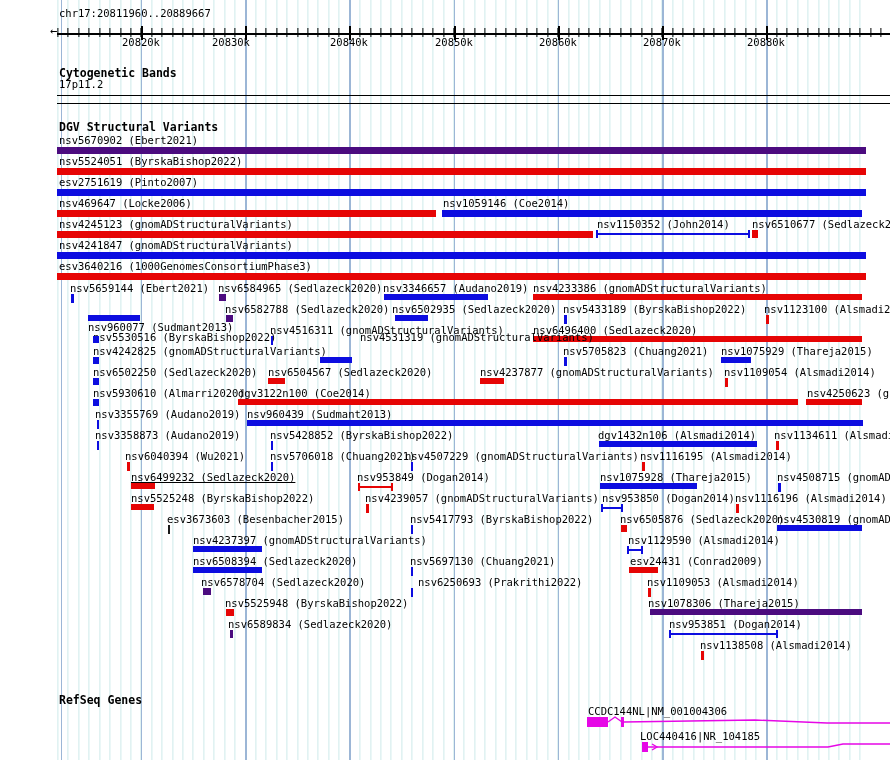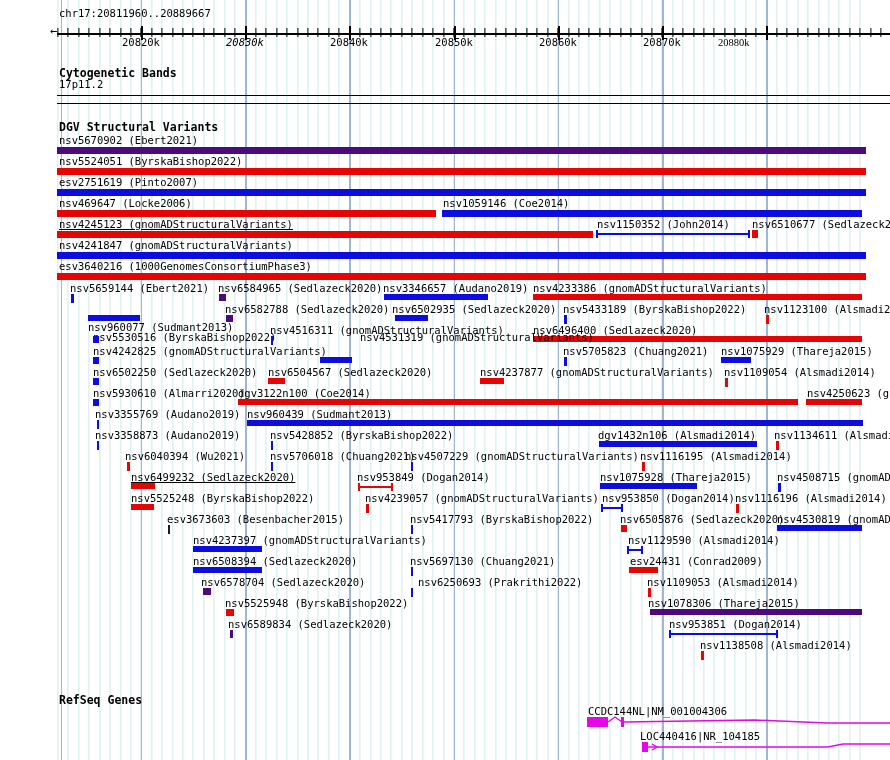--- a/index.html
+++ b/index.html
@@ -29,51 +29,51 @@
 <div id="app" style="--gmin: #cdeaea; --gmaj: #9cb6d6;">
   <div class="grid"></div>
 
   <div class="lbl" style="left:59px;top:8px;">chr17:20811960..20889667</div>
   <div class="ruler-ticks"></div>
   <div class="ruler-line"></div>
   <div class="lbl" style="left:50px;top:26px;font-size:12px;">←</div>
   <div>
       <div class="lbl" style="left: 122px; top: 37px;">20820k</div>
       <div class="shape" style="left: 141px; top: 26px; width: 1.5px; height: 14px; background: rgb(0, 0, 0);"></div>
-      <div class="lbl" style="left: 226px; top: 37px; font-style: italic;">20830k</div>
+      <div class="lbl" style="left: 212px; top: 37px;">20830k</div>
       <div class="shape" style="left: 245px; top: 26px; width: 1.5px; height: 14px; background: rgb(0, 0, 0);"></div>
       <div class="lbl" style="left: 330px; top: 37px;">20840k</div>
       <div class="shape" style="left: 349px; top: 26px; width: 1.5px; height: 14px; background: rgb(0, 0, 0);"></div>
       <div class="lbl" style="left: 435px; top: 37px;">20850k</div>
       <div class="shape" style="left: 454px; top: 26px; width: 1.5px; height: 14px; background: rgb(0, 0, 0);"></div>
       <div class="lbl" style="left: 539px; top: 37px;">20860k</div>
       <div class="shape" style="left: 558px; top: 26px; width: 1.5px; height: 14px; background: rgb(0, 0, 0);"></div>
       <div class="lbl" style="left: 643px; top: 37px;">20870k</div>
       <div class="shape" style="left: 662px; top: 26px; width: 1.5px; height: 14px; background: rgb(0, 0, 0);"></div>
-      <div class="lbl" style="left: 718px; top: 37px; font-family: Liberation Serif, serif;">20880k</div>
+      <div class="lbl" style="left: 747px; top: 37px;">20880k</div>
       <div class="shape" style="left: 766px; top: 26px; width: 1.5px; height: 14px; background: rgb(0, 0, 0);"></div>
     </div>
 
   <div class="hdr" style="left:59px;top:67px;">Cytogenetic Bands</div>
   <div class="lbl" style="left:59px;top:79px;">17p11.2</div>
   <div class="band-box"></div>
 
   <div class="hdr" style="left:59px;top:121px;">DGV Structural Variants</div>
   <div>
       <div class="lbl" style="left: 59px; top: 135px;">nsv5670902 (Ebert2021)</div>
       <div class="shape" style="left: 57px; top: 147px; width: 809px; height: 7px; background: rgb(75, 11, 127);"></div>
       <div class="lbl" style="left: 59px; top: 156px;">nsv5524051 (ByrskaBishop2022)</div>
       <div class="shape" style="left: 57px; top: 168px; width: 809px; height: 7px; background: rgb(230, 5, 5);"></div>
       <div class="lbl" style="left: 59px; top: 177px;">esv2751619 (Pinto2007)</div>
       <div class="shape" style="left: 57px; top: 189px; width: 809px; height: 7px; background: rgb(13, 13, 224);"></div>
       <div class="lbl" style="left: 59px; top: 198px;">nsv469647 (Locke2006)</div>
       <div class="shape" style="left: 57px; top: 210px; width: 379px; height: 7px; background: rgb(230, 5, 5);"></div>
       <div class="lbl" style="left: 443px; top: 198px;">nsv1059146 (Coe2014)</div>
       <div class="shape" style="left: 442px; top: 210px; width: 420px; height: 7px; background: rgb(13, 13, 224);"></div>
-      <div class="lbl" style="left: 59px; top: 219px; text-decoration: underline;">nsv4245123 (gnomADStructuralVariants)</div>
+      <div class="lbl" style="left: 59px; top: 219px;">nsv4245123 (gnomADStructuralVariants)</div>
       <div class="shape" style="left: 57px; top: 231px; width: 536px; height: 7px; background: rgb(230, 5, 5);"></div>
       <div class="lbl" style="left: 597px; top: 219px;">nsv1150352 (John2014)</div>
       <div class="bracket" style="left: 596px; top: 230px; width: 154px; height: 8px; color: rgb(13, 13, 224); border-color: rgb(13, 13, 224);"></div>
       <div class="lbl" style="left: 752px; top: 219px;">nsv6510677 (Sedlazeck20</div>
       <div class="shape" style="left: 752px; top: 230px; width: 6px; height: 8px; background: rgb(230, 5, 5);"></div>
       <div class="lbl" style="left: 59px; top: 240px;">nsv4241847 (gnomADStructuralVariants)</div>
       <div class="shape" style="left: 57px; top: 252px; width: 809px; height: 7px; background: rgb(13, 13, 224);"></div>
       <div class="lbl" style="left: 59px; top: 261px;">esv3640216 (1000GenomesConsortiumPhase3)</div>
       <div class="shape" style="left: 57px; top: 273px; width: 809px; height: 7px; background: rgb(230, 5, 5);"></div>
       <div class="lbl" style="left: 70px; top: 283px;">nsv5659144 (Ebert2021)</div>

